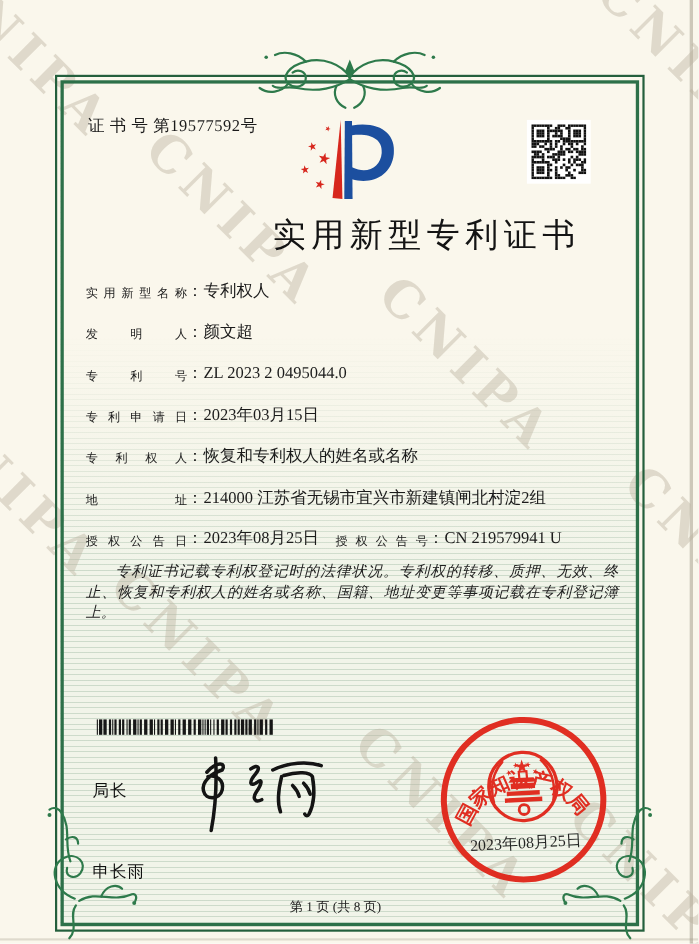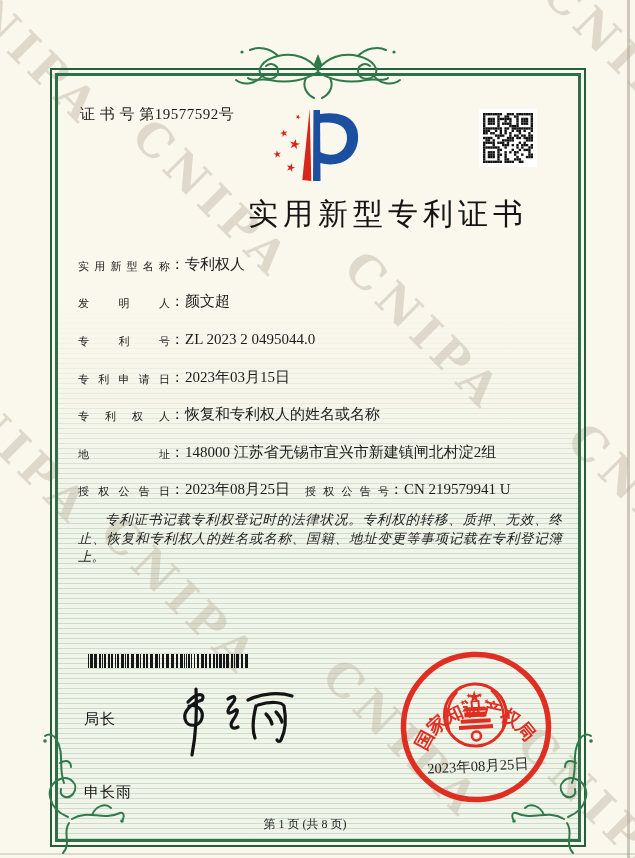--- a/index.html
+++ b/index.html
@@ -387,21 +387,21 @@
     <div class="frow" style="top:75px">
       <span class="flabel">专利号</span><span class="fcolon">：</span><span class="fvalue">ZL 2023 2 0495044.0</span>
     </div>
     <div class="frow" style="top:113px">
       <span class="flabel">专利申请日</span><span class="fcolon">：</span><span class="fvalue">2023年03月15日</span>
     </div>
     <div class="frow" style="top:150px">
       <span class="flabel">专利权人</span><span class="fcolon">：</span><span class="fvalue">恢复和专利权人的姓名或名称</span>
     </div>
     <div class="frow" style="top:188px">
-      <span class="flabel">地址</span><span class="fcolon">：</span><span class="fvalue">148000 江苏省无锡市宜兴市新建镇闸北村淀2组</span>
+      <span class="flabel">地址</span><span class="fcolon">：</span><span class="fvalue">214000 江苏省无锡市宜兴市新建镇闸北村淀2组</span>
     </div>
     <div class="frow" style="top:225px">
       <span class="flabel">授权公告日</span><span class="fcolon">：</span><span class="fvalue">2023年08月25日</span>
       <span class="fgroup2">
         <span class="flabel">授权公告号</span><span class="fcolon">：</span><span class="fvalue">CN 219579941 U</span>
       </span>
     </div>
   </div>
 
   <div class="content paras" style="position:absolute">

